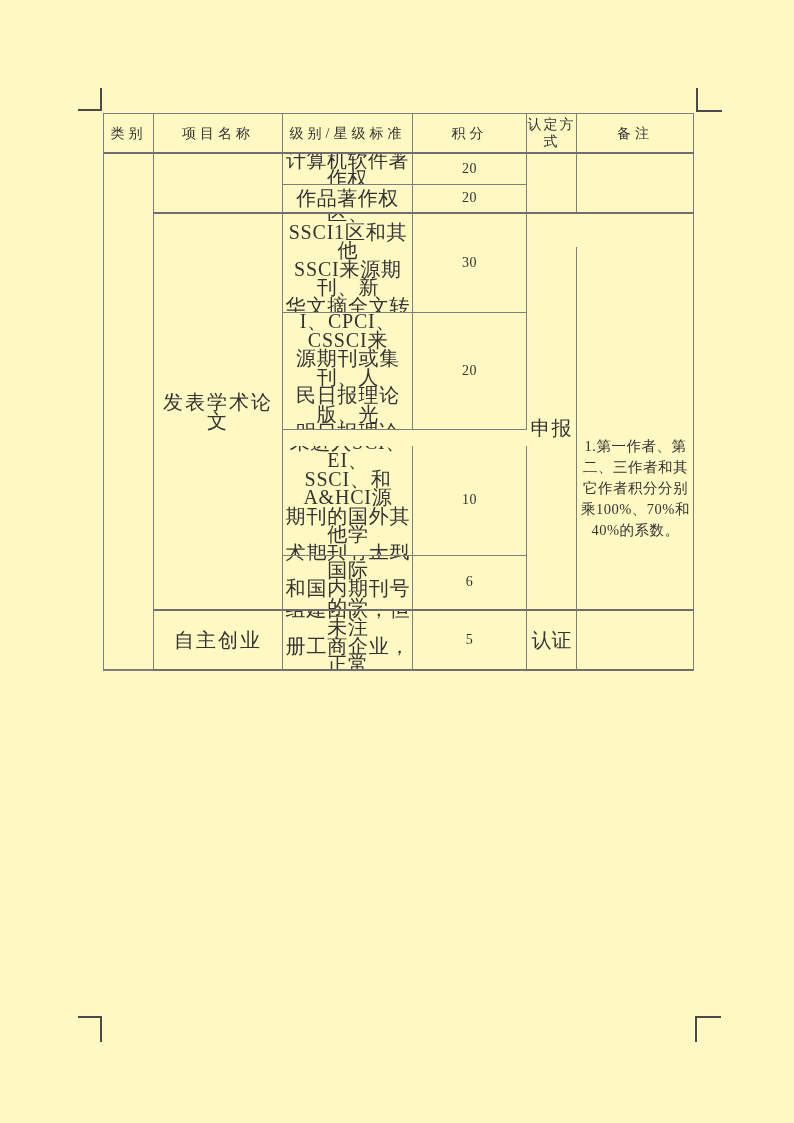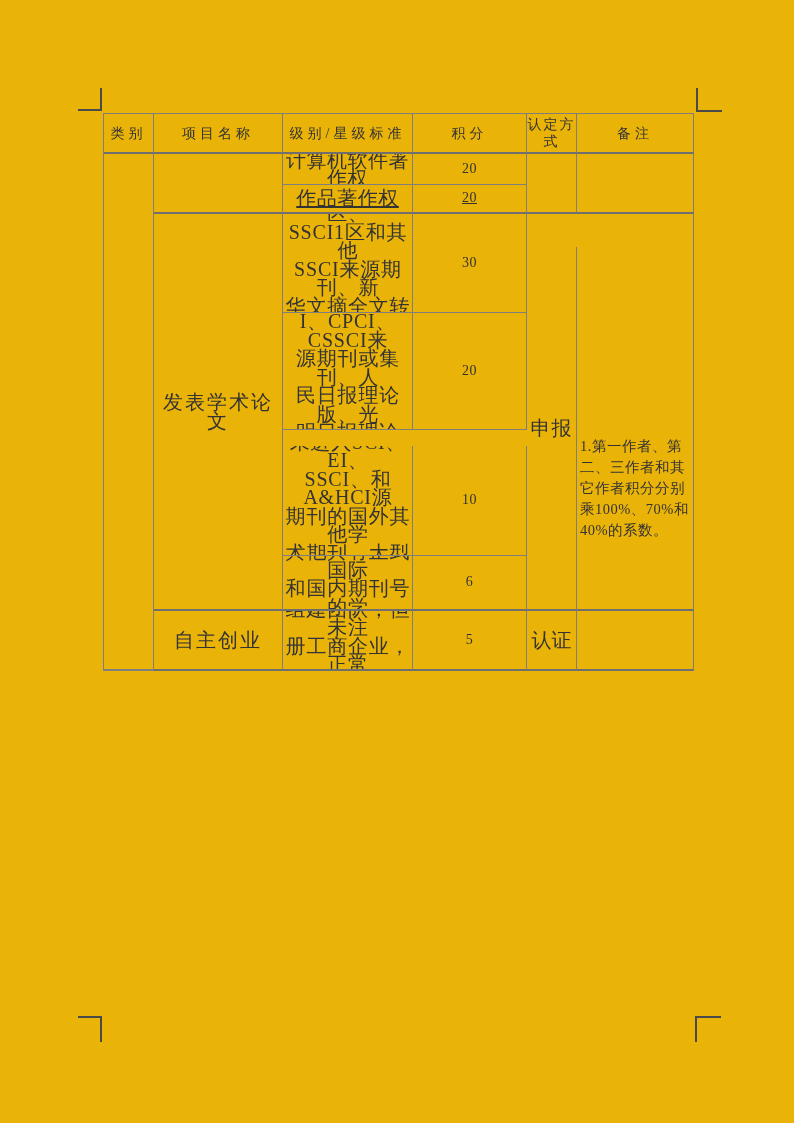--- a/index.html
+++ b/index.html
@@ -3,21 +3,21 @@
 <meta charset="utf-8">
 <style>
   * { box-sizing: border-box; margin: 0; padding: 0; }
   html,body { background:#ffffff; }
   body { font-family: "Liberation Serif", "DejaVu Serif", serif; }
 
   .page {
     position: relative;
     width: 794px;
     height: 1123px;
-    background: #eab308;
+    background: #fef9c3;
     overflow: hidden;
   }
 
   
   .mark { position: absolute; }
   .mark-tl { left:78px;  top:88px;   width:24px; height:23px; border-right:2px solid #4a4a4a; border-bottom:2px solid #4a4a4a; }
   .mark-tr { left:696px; top:88px;   width:26px; height:24px; border-left:2px solid #4a4a4a;  border-bottom:2px solid #4a4a4a; }
   .mark-bl { left:78px;  top:1016px; width:24px; height:26px; border-right:2px solid #4a4a4a; border-top:2px solid #4a4a4a; }
   .mark-br { left:695px; top:1016px; width:26px; height:26px; border-left:2px solid #4a4a4a;  border-top:2px solid #4a4a4a; }
 
@@ -54,34 +54,34 @@
     border-bottom-width: 2px;
     border-bottom-color: #6f6f6f;
   }
   .head.wrap { white-space: pre-line; }
 
   .pre { white-space: pre-line; }
 
   
   .c1 { grid-column: 1; } .c2 { grid-column: 2; } .c3 { grid-column: 3; }
   .c4 { grid-column: 4; text-align: right; } .c5 { grid-column: 5; } .c6 { grid-column: 6; }
-  .r2 { grid-row: 2; } .r3 { grid-row: 3; text-decoration: underline; } .r4 { grid-row: 4; } .r5 { grid-row: 5; }
+  .r2 { grid-row: 2; } .r3 { grid-row: 3; } .r4 { grid-row: 4; } .r5 { grid-row: 5; }
   .r6 { grid-row: 6; margin-top: 16px; } .r7 { grid-row: 7; } .r8 { grid-row: 8; }
 
   .cat-span      { grid-column: 1; grid-row: 2 / span 7; border-bottom-width: 2px; }
   .name-empty    { grid-column: 2; grid-row: 2 / span 2; }
   .name-publish  { grid-column: 2; grid-row: 4 / span 4; letter-spacing: 2px; }
   .name-startup  { grid-column: 2; grid-row: 8; letter-spacing: 2px; }
   .method-empty  { grid-column: 5; grid-row: 2 / span 2; }
   .method-span   { grid-column: 5; grid-row: 4 / span 4; letter-spacing: 1px; margin-top: 33px; }
   .remark-empty  { grid-column: 6; grid-row: 2 / span 2; }
   .remark-span   {
     grid-column: 6; grid-row: 4 / span 4;
     display: block;
-    text-align: left;
+    text-align: center;
     padding: 222px 2px 0 3px;
     font-size: 14.5px;
     line-height: 21px;
     letter-spacing: 0.5px;
   }
 
   
   .crit {
     justify-content: flex-start;
     text-align: center;

